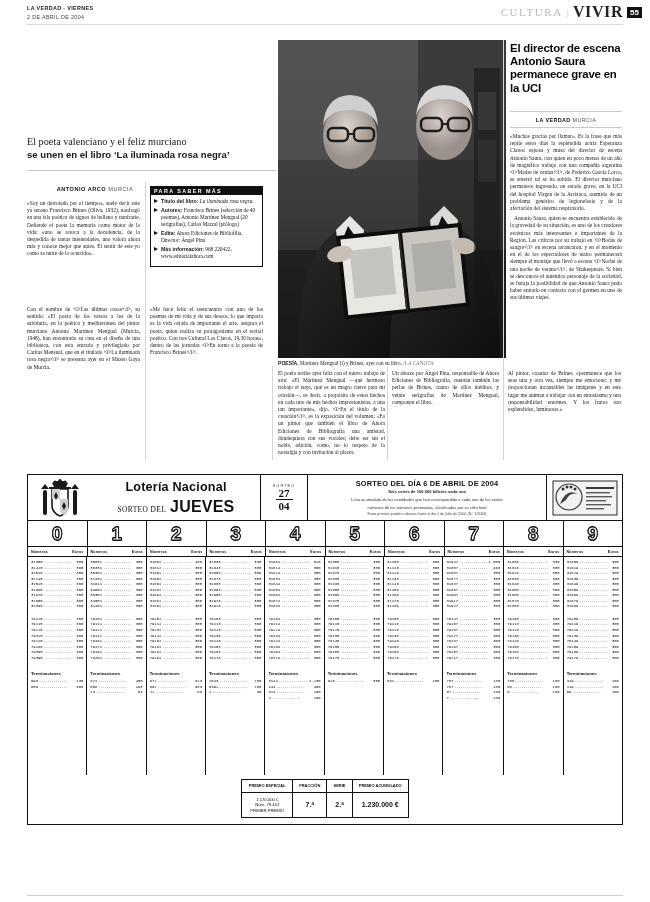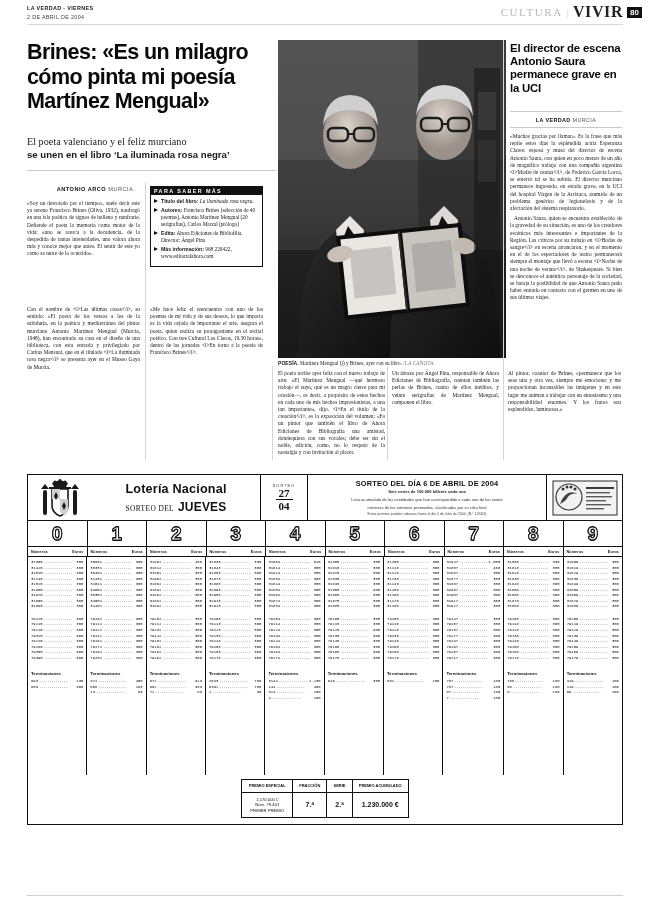--- a/index.html
+++ b/index.html
@@ -70,21 +70,21 @@
   .vline{position:absolute;width:1px;background:#d5d5d5;}
 
   
   .lot{position:absolute;left:27px;top:474px;width:596px;border:1.2px solid #111;box-sizing:border-box;background:#fff;}
   .lot-head{display:flex;height:46px;border-bottom:1.2px solid #111;box-sizing:border-box;}
   .lh-crest{width:64px;display:flex;align-items:center;justify-content:center;}
   .lh-title{width:168px;display:flex;flex-direction:column;justify-content:center;align-items:center;gap:4px;}
   .lh-t1{font-family:"Liberation Sans",sans-serif;font-size:12.6px;font-weight:bold;letter-spacing:.2px;color:#111;}
   .lh-t2{display:flex;align-items:baseline;gap:4px;}
   .lh-t2 .sm{font-family:"Liberation Serif",serif;font-size:7.4px;letter-spacing:.4px;color:#111;}
-  .lh-t2 .bg{font-family:"Liberation Sans",sans-serif;font-size:12px;font-weight:bold;letter-spacing:.2px;color:#111;}
+  .lh-t2 .bg{font-family:"Liberation Sans",sans-serif;font-size:16px;font-weight:bold;letter-spacing:.2px;color:#111;}
   .lh-sorteo{width:48px;border-left:1.2px solid #111;border-right:1.2px solid #111;display:flex;flex-direction:column;align-items:center;justify-content:center;box-sizing:border-box;}
   .lh-sorteo .lbl{font-family:"Liberation Sans",sans-serif;font-size:3.8px;letter-spacing:1.1px;color:#333;}
   .lh-sorteo .n1{font-family:"Liberation Serif",serif;font-size:11px;font-weight:bold;border-bottom:1px solid #111;padding:0 3px;line-height:11px;}
   .lh-sorteo .n2{font-family:"Liberation Serif",serif;font-size:11px;font-weight:bold;padding:0 3px;line-height:12px;}
   .lh-info{flex:1;display:flex;flex-direction:column;align-items:center;justify-content:center;padding:2px 4px;box-sizing:border-box;}
   .lh-info .i1{font-family:"Liberation Sans",sans-serif;font-size:7.4px;font-weight:bold;letter-spacing:.2px;color:#111;}
   .lh-info .i2{font-family:"Liberation Sans",sans-serif;font-size:4.1px;font-weight:bold;color:#222;margin-top:1.5px;}
   .lh-info .i3{font-family:"Liberation Sans",sans-serif;font-size:4.1px;color:#333;margin-top:2.5px;text-align:center;line-height:5.6px;}
   .lh-info .i4{font-family:"Liberation Sans",sans-serif;font-size:3.5px;color:#444;margin-top:2px;text-align:center;}
   .lh-stamp{width:76px;border-left:1.2px solid #111;display:flex;align-items:center;justify-content:center;box-sizing:border-box;}
@@ -130,26 +130,25 @@
 
   <div class="masthead">
     <div class="mh-left">
       <div>LA VERDAD · VIERNES</div>
       <div class="l2">2 DE ABRIL DE 2004</div>
     </div>
     <div class="mh-right">
       <span class="mh-cultura">CULTURA</span>
       <span class="mh-sep">|</span>
       <span class="mh-vivir">VIVIR</span>
-      <span class="mh-page">80</span>
+      <span class="mh-page">55</span>
     </div>
   </div>
   <div class="rule-top"></div>
 
-  <div class="headline">Brines: «Es un milagro cómo pinta mi poesía Martínez Mengual»</div>
   <div class="standfirst">
     <span>El poeta valenciano y el feliz murciano</span><br>
     <b>se unen en el libro ‘La iluminada rosa negra’</b>
   </div>
   <div class="rule-sf"></div>
 
   <div class="byline">
     <span>ANTONIO ARCO</span>
     <span class="loc">MURCIA</span>
   </div>

